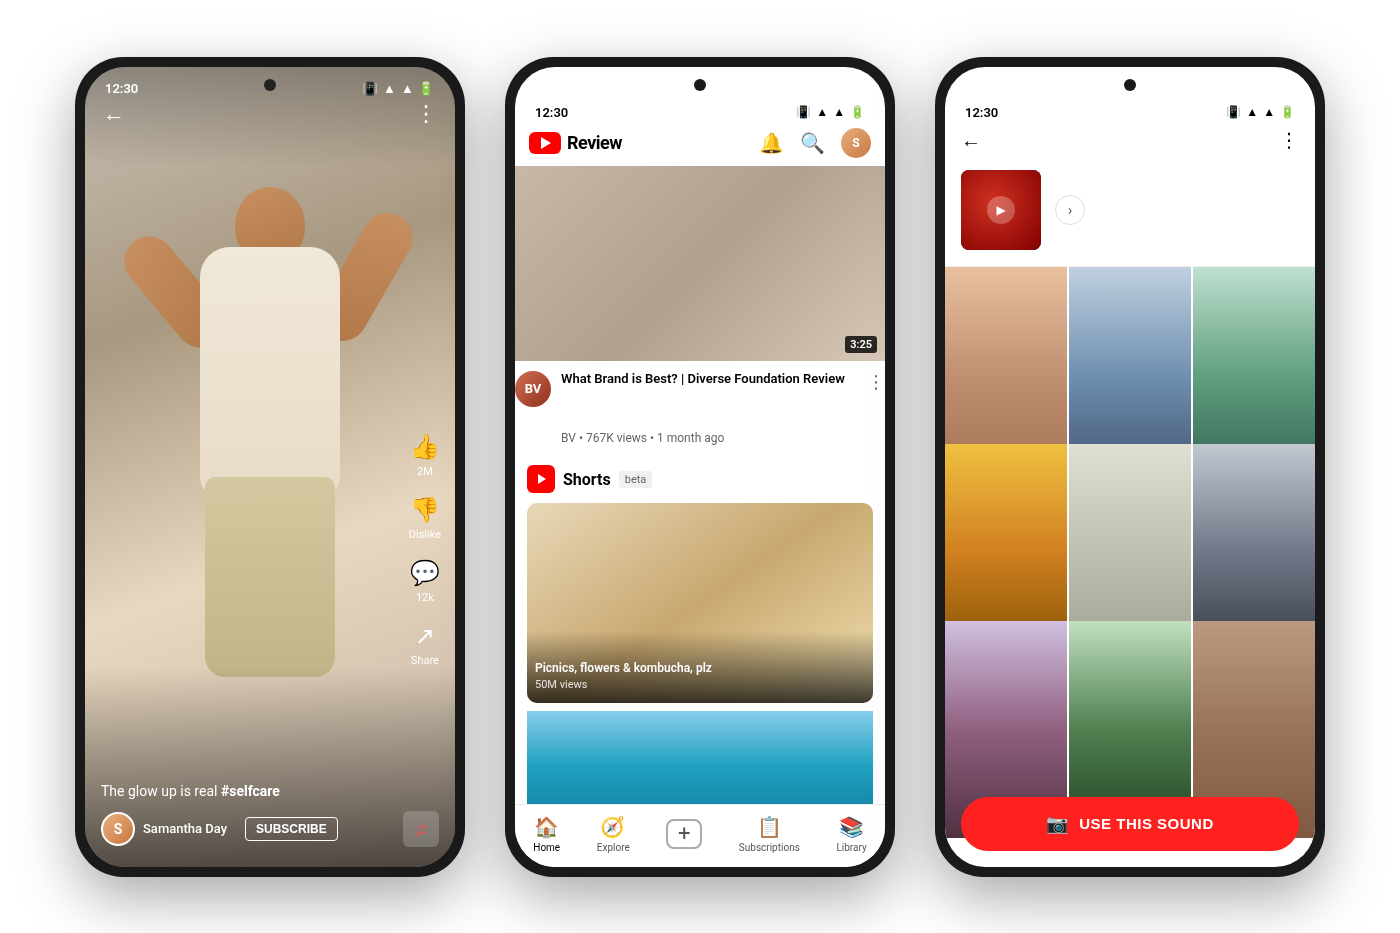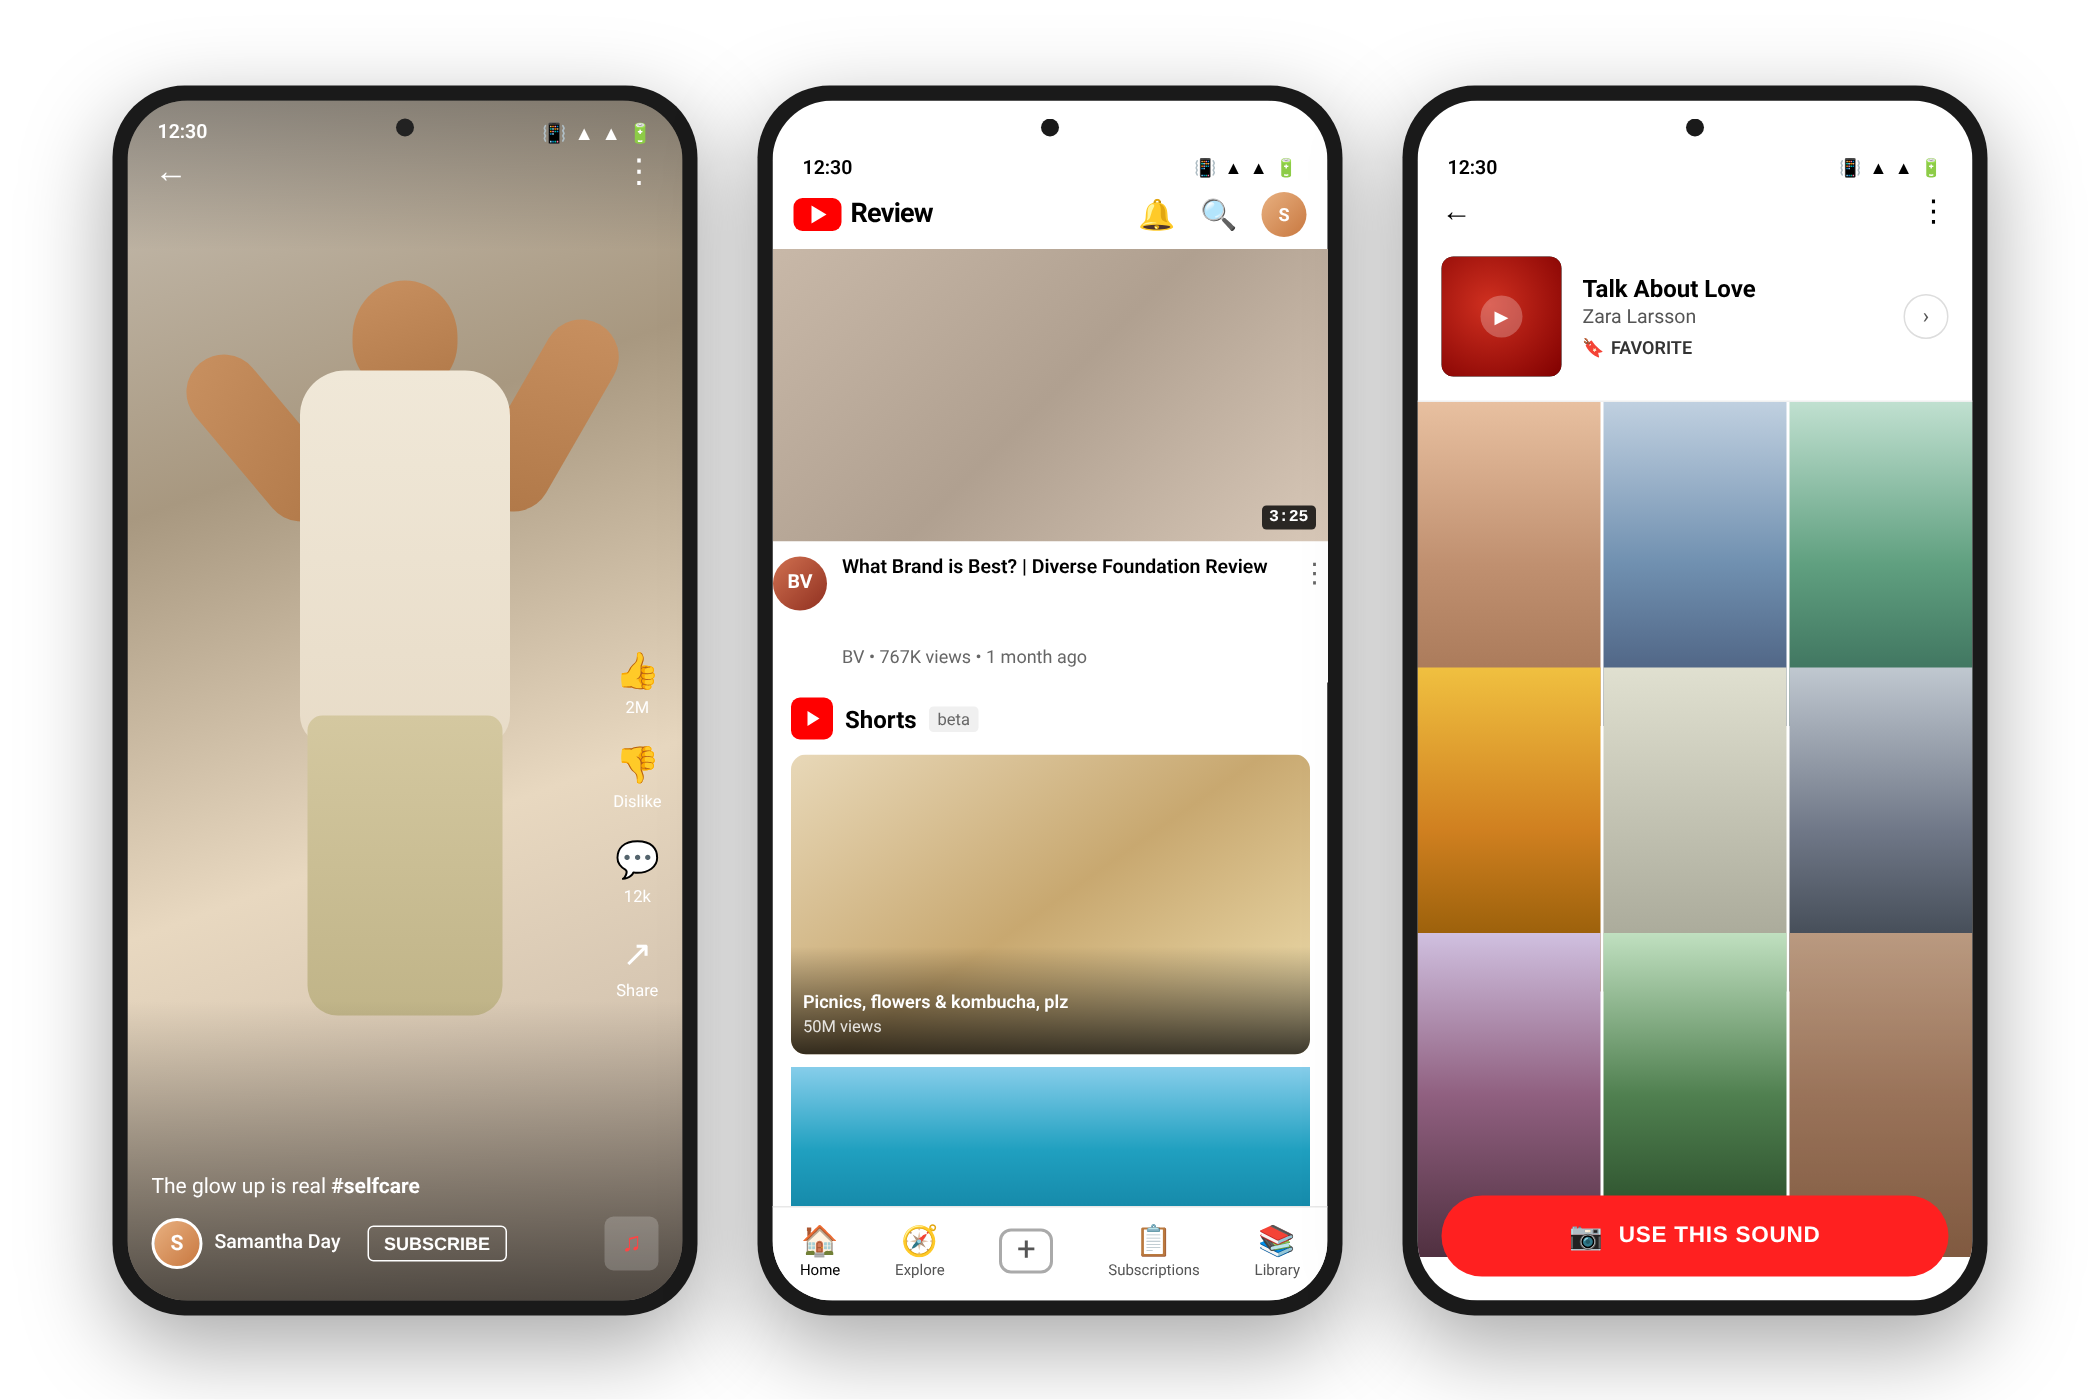--- a/index.html
+++ b/index.html
@@ -239,21 +239,20 @@
     
     .video-card {
       background: #fff;
     }
     .video-thumb {
       width: 100%;
       height: 195px;
       background: linear-gradient(135deg, #d0c0b0, #b0a090);
       position: relative;
       overflow: hidden;
-      font-family: Liberation Mono, monospace;
     }
     .video-thumb-img {
       width: 100%;
       height: 100%;
       background: linear-gradient(135deg, #c8b8a8 0%, #b0a090 50%, #d8c8b8 100%);
     }
     .video-duration {
       position: absolute;
       bottom: 8px; right: 8px;
       background: rgba(0,0,0,0.8);
@@ -824,28 +823,20 @@
       <div class="sound-header">
         <span class="back-icon">←</span>
         <span class="more-dots">⋮</span>
       </div>
 
       <div class="sound-card">
         <div class="sound-thumb">
           <div class="sound-thumb-bg"></div>
           <div class="play-btn">▶</div>
         </div>
-        <div class="sound-info">
-          <div class="sound-title">Talk About Love</div>
-          <div class="sound-artist">Zara Larsson</div>
-          <div class="favorite-btn">
-            <span>🔖</span>
-            <span>FAVORITE</span>
-          </div>
-        </div>
         <div class="sound-next">›</div>
       </div>
 
 
       <div class="video-grid">
         <div class="grid-item g1">
           <span class="grid-views">96K views</span>
         </div>
         <div class="grid-item g2">
           <span class="grid-views">1.4M views</span>

